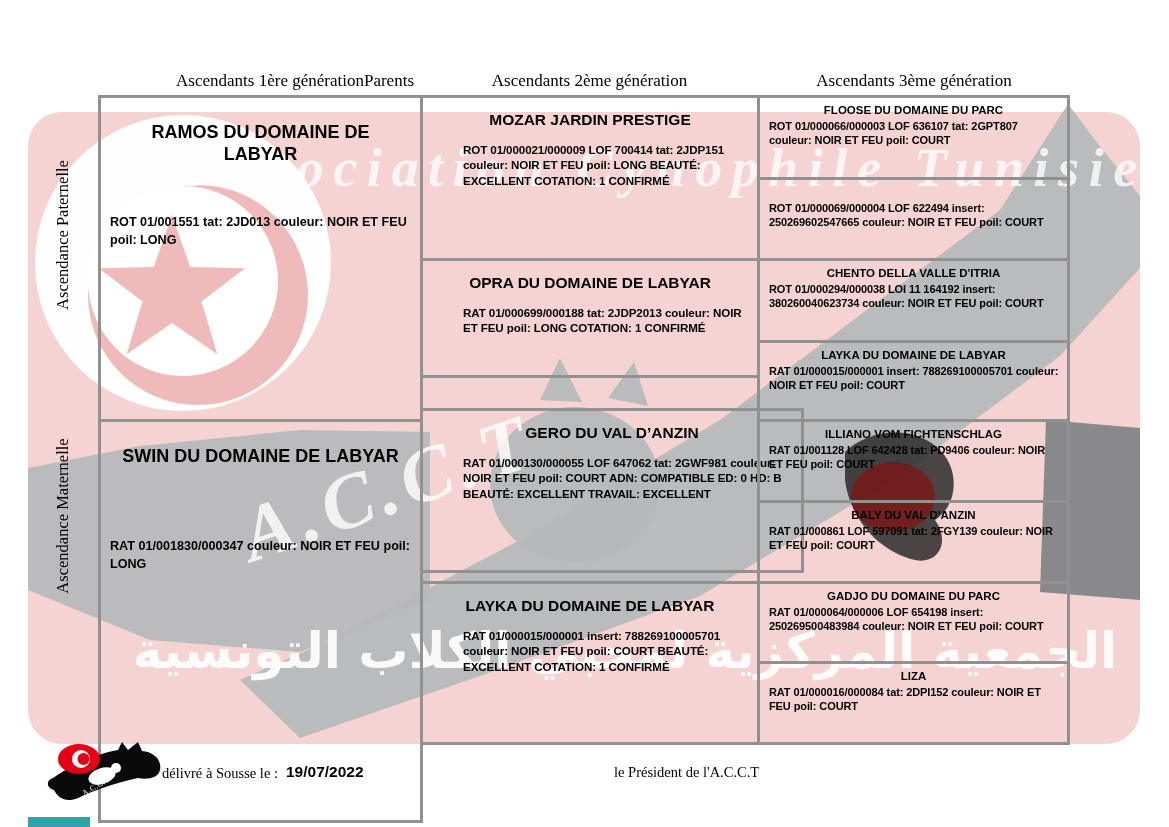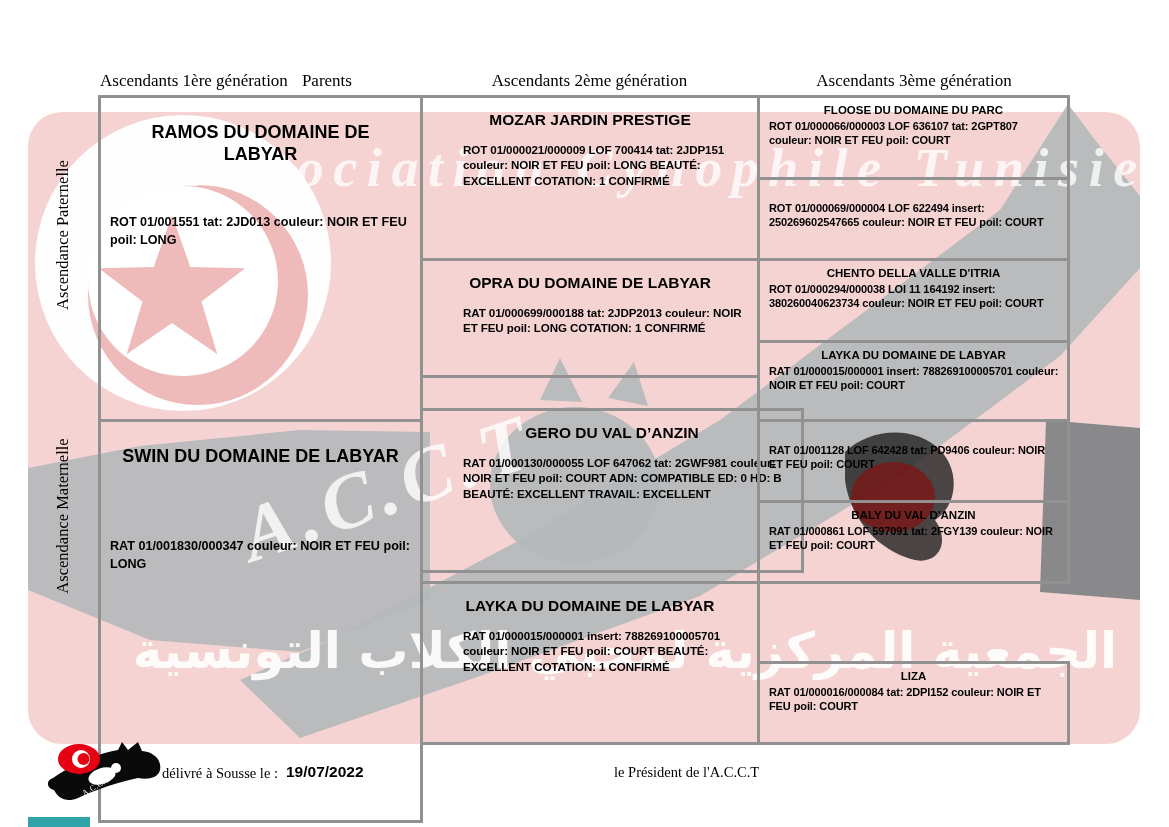--- a/index.html
+++ b/index.html
@@ -2,21 +2,21 @@
 <html><head>
 <meta charset="utf-8">
 <style>
   html,body{margin:0;padding:0;background:#e8e8e8;}
   .page{position:relative;width:1169px;height:827px;background:#ffffff;overflow:hidden;
         font-family:"Liberation Sans",sans-serif;color:#000;}
   .bg{position:absolute;left:0;top:0;z-index:0;}
   
   .col-header{position:absolute;top:71px;z-index:2;font-family:"Liberation Serif",serif;
               font-size:17px;white-space:nowrap;}
-  .hdr-gen1{left:100px;width:330px;display:flex;gap:14px;}
+  .hdr-gen1{left:84px;width:330px;display:flex;justify-content:flex-end;}
   .hdr-gen2{left:421px;width:337px;text-align:center;}
   .hdr-gen3{left:758px;width:312px;text-align:center;}
   
   .side-label{position:absolute;z-index:2;font-family:"Liberation Serif",serif;font-size:16.5px;
               white-space:nowrap;transform:translate(-50%,-50%) rotate(-90deg);}
   .side-paternal{left:63px;top:235px;}
   .side-maternal{left:63px;top:516px;}
   
   .cell{position:absolute;z-index:2;border:3px solid #919191;box-sizing:border-box;background:transparent;}
   .cell .name{position:absolute;left:8px;right:8px;font-weight:bold;text-align:center;line-height:1.22;}
@@ -115,25 +115,30 @@
   <div class="cell g2" style="left:420px;top:408px;width:384px;height:165px">
     <div class="name">GERO DU VAL D’ANZIN</div>
     <div class="details">RAT 01/000130/000055 LOF 647062 tat: 2GWF981 couleur: NOIR ET FEU poil: COURT ADN: COMPATIBLE ED: 0 HD: B BEAUTÉ: EXCELLENT TRAVAIL: EXCELLENT</div>
   </div>
   <div class="cell g2" style="left:420px;top:581px;width:340px;height:164px">
     <div class="name">LAYKA DU DOMAINE DE LABYAR</div>
     <div class="details">RAT 01/000015/000001 insert: 788269100005701 couleur: NOIR ET FEU poil: COURT BEAUTÉ: EXCELLENT COTATION: 1 CONFIRMÉ</div>
   </div>
 
   <div class="cell g3" style="left:757px;top:419px;width:313px;height:84px">
+    <div class="name">ILLIANO VOM FICHTENSCHLAG</div>
     <div class="details">RAT 01/001128 LOF 642428 tat: PD9406 couleur: NOIR ET FEU poil: COURT</div>
   </div>
   <div class="cell g3" style="left:757px;top:500px;width:313px;height:84px">
     <div class="name">BALY DU VAL D'ANZIN</div>
     <div class="details">RAT 01/000861 LOF 597091 tat: 2FGY139 couleur: NOIR ET FEU poil: COURT</div>
+  </div>
+  <div class="cell g3" style="left:757px;top:581px;width:313px;height:83px">
+    <div class="name">GADJO DU DOMAINE DU PARC</div>
+    <div class="details">RAT 01/000064/000006 LOF 654198 insert: 250269500483984 couleur: NOIR ET FEU poil: COURT</div>
   </div>
   <div class="cell g3" style="left:757px;top:661px;width:313px;height:84px">
     <div class="name">LIZA</div>
     <div class="details">RAT 01/000016/000084 tat: 2DPI152 couleur: NOIR ET FEU poil: COURT</div>
   </div>
 
   <svg class="logo" width="130" height="72" viewBox="0 0 130 72">
     <path d="M14,52 C6,50 6,42 13,40 C30,28 55,16 78,12 L82,4 88,12 L98,4 102,13 C114,14 122,22 120,32 C118,40 108,42 98,40 C78,44 55,52 38,60 C26,65 18,60 14,52 Z" fill="#0a0a0a"></path>
     <ellipse cx="62" cy="38" rx="14" ry="8" transform="rotate(-18 62 38)" fill="#ffffff"></ellipse>
     <circle cx="76" cy="30" r="5" fill="#ffffff"></circle>

